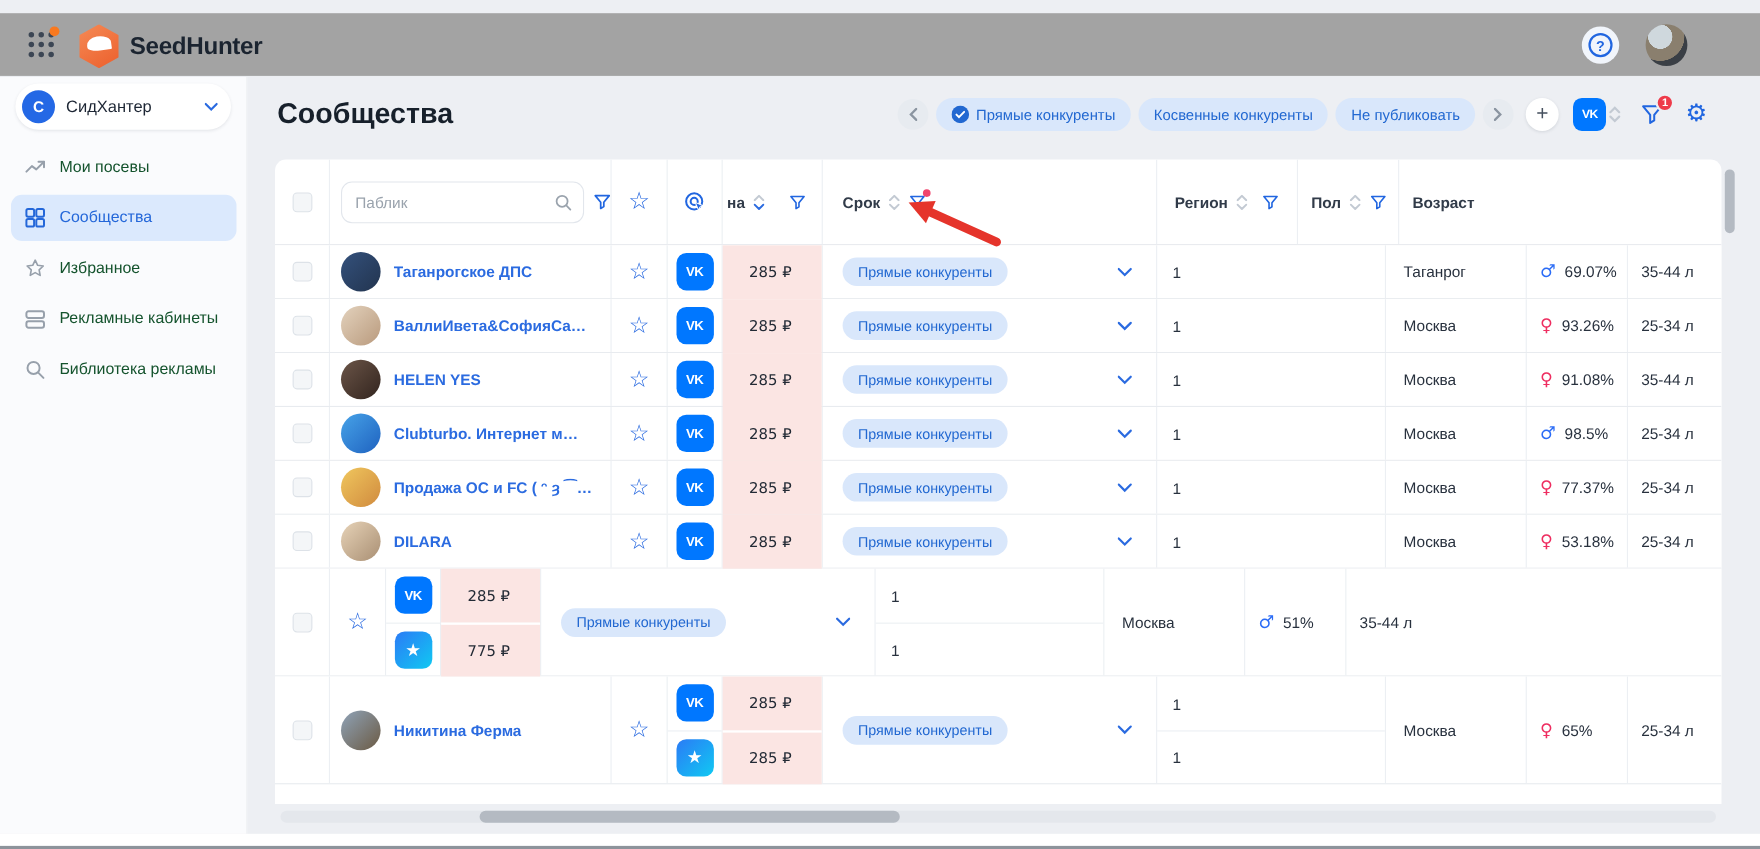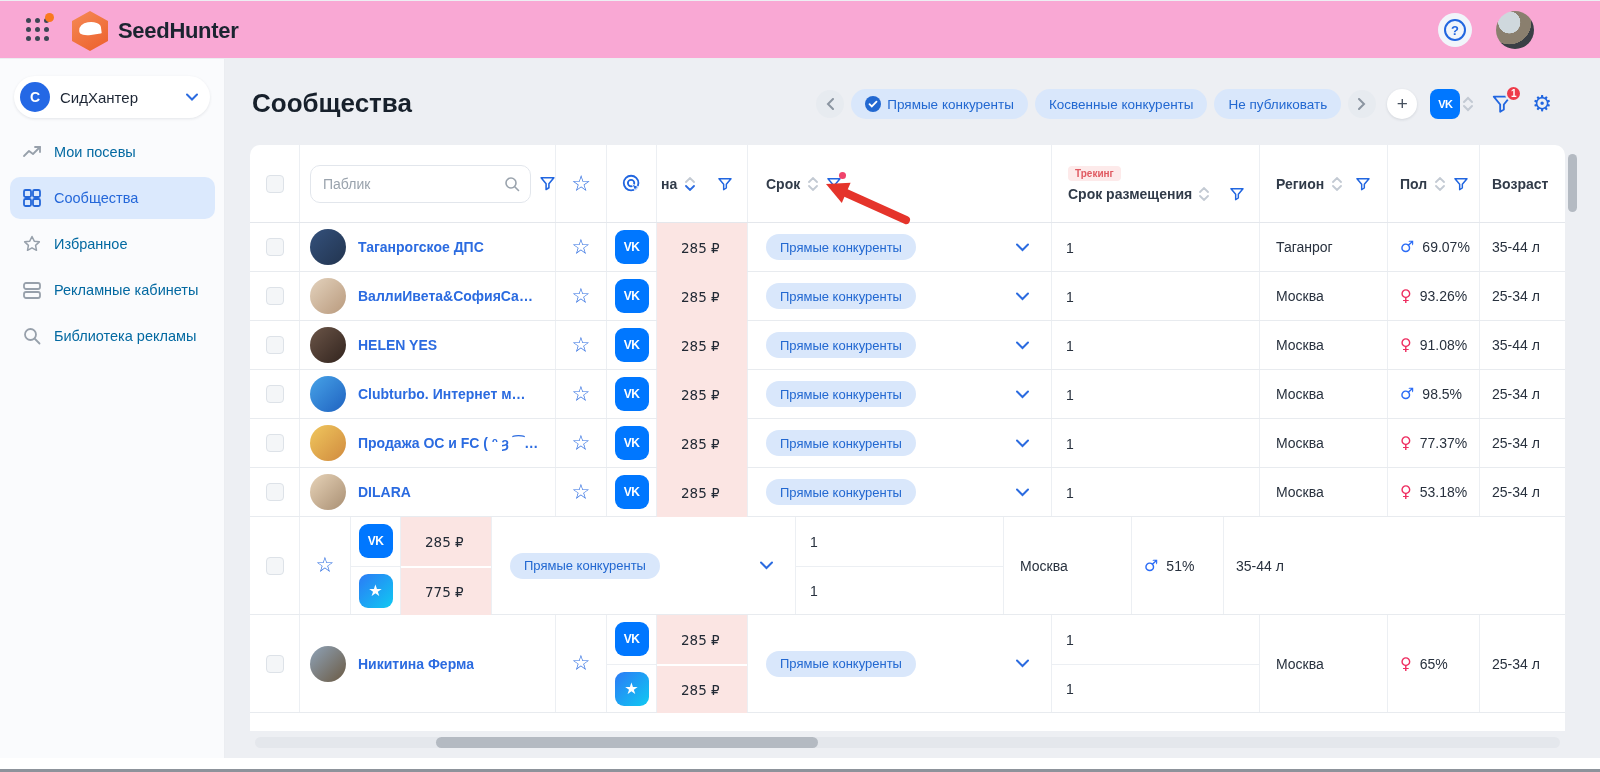--- a/index.html
+++ b/index.html
@@ -3,42 +3,42 @@
 <meta charset="utf-8">
 <style>
   * { margin:0; padding:0; box-sizing:border-box; }
   html,body { width:1600px; height:772px; overflow:hidden; }
   body {
     position:relative;
     font-family:"Liberation Sans","DejaVu Sans",sans-serif;
     background:#edeff3; color:#28313e;
   }
   
-  .topbar { position:absolute; left:0; top:1px; width:1600px; height:58px; background:#f9a8d4; border-bottom:1px solid #eceef2; z-index:30; }
+  .topbar { position:absolute; left:0; top:12px; width:1600px; height:58px; background:#a3a3a3; border-bottom:1px solid #eceef2; z-index:30; }
   .apps { position:absolute; left:26px; top:17px; width:24px; height:24px; display:grid; grid-template-columns:repeat(3,6px); grid-template-rows:repeat(3,6px); gap:3px; cursor:pointer; }
   .apps i { width:5px; height:5px; border-radius:50%; background:#3c4654; }
   .apps .odot { position:absolute; right:-4px; top:-5px; width:9px; height:9px; border-radius:50%; background:#f9791f; }
   .brand { position:absolute; left:72px; top:10px; display:flex; align-items:center; gap:10px; }
   .logo-hex { width:36px; height:40px; background:linear-gradient(145deg,#f58a55,#ec5f2c);
     clip-path:polygon(50% 0,100% 25%,100% 75%,50% 100%,0 75%,0 25%); position:relative; }
   .logo-hex::after { content:""; position:absolute; left:7px; top:11px; width:22px; height:13px; background:#fff;
     border-radius:80% 100% 10% 90%/100% 90% 10% 60%; transform:rotate(-8deg); }
   .brand-name { font-size:22px; font-weight:700; color:#1b2430; letter-spacing:-0.3px; }
   .help-btn { position:absolute; right:128px; top:12px; width:34px; height:34px; border-radius:50%; background:#f1f5fb; display:flex; align-items:center; justify-content:center; cursor:pointer; }
   .help-ring { width:22px; height:22px; border:2px solid #2166e0; border-radius:50%; color:#2166e0; font-size:13px; font-weight:700; display:flex; align-items:center; justify-content:center; }
   .avatar-top { position:absolute; right:66px; top:10px; width:38px; height:38px; border-radius:50%;
     background:radial-gradient(circle at 35% 30%,#cfd8dd 0 30%,#8a7f6e 31% 60%,#3a3f45 61%); cursor:pointer; }
   
   .sidebar { position:absolute; left:0; top:58px; width:225px; height:700px; background:#fafbfd; border-right:1px solid #ebedf1; z-index:20; }
   .workspace { position:absolute; left:14px; top:18px; width:196px; height:42px; background:#fff; border-radius:21px;
     box-shadow:0 1px 3px rgba(25,39,60,.10); display:flex; align-items:center; padding:0 12px 0 6px; cursor:pointer; }
   .ws-circle { width:30px; height:30px; border-radius:50%; background:#2468e5; color:#fff; font-size:14px; font-weight:700; display:flex; align-items:center; justify-content:center; }
   .ws-name { margin-left:10px; font-size:15px; font-weight:500; color:#1d2634; flex:1; }
   .side-nav { position:absolute; left:0; top:72px; width:225px; display:flex; flex-direction:column; gap:2px; }
-  .side-item { display:flex; align-items:center; gap:12px; height:42px; margin:1px 10px; padding:0 12px; border-radius:10px; cursor:pointer; font-size:14.5px; font-weight:500; color:#0369a1; }
+  .side-item { display:flex; align-items:center; gap:12px; height:42px; margin:1px 10px; padding:0 12px; border-radius:10px; cursor:pointer; font-size:14.5px; font-weight:500; color:#14532d; }
   .side-item .side-icon { width:20px; height:20px; display:flex; align-items:center; justify-content:center; color:#97a0ab; font-size:18px; }
   .side-item.active { background:#dbe9fd; color:#2467d9; }
   .side-item.active .side-icon { color:#2467d9; }
   .collapse-btn { position:absolute; left:18px; top:647px; width:34px; height:34px; border-radius:50%; background:#fff;
     box-shadow:0 2px 6px rgba(25,39,60,.18); display:flex; align-items:center; justify-content:center; cursor:pointer; }
   
   .page-title { position:absolute; left:252px; top:88px; font-size:26px; font-weight:700; color:#17202b; z-index:10; }
   
   .toolbar { position:absolute; right:48px; top:82px; height:44px; display:flex; align-items:center; gap:7px; z-index:25; }
   .nav-circle { width:28px; height:28px; border-radius:50%; background:#e7ebf0; display:flex; align-items:center; justify-content:center; cursor:pointer; }
@@ -297,39 +297,20 @@
             <path d="M1 1l4 4 4-4" fill="none" stroke="#c3cad3" stroke-width="1.8" stroke-linecap="round"></path>
           </svg>
       </span>
       <span class="funnel">
         <svg width="16" height="16" viewBox="0 0 24 24">
             <path d="M3 4h18l-7 8.5V18l-4 2.5v-8L3 4z" fill="none" stroke="#2166e0" stroke-width="2.2" stroke-linejoin="round"></path>
           </svg>
         <span class="red-dot"></span>
       </span>
     </div>
-    <div class="hcell c-term">
-      <span class="track-badge">Трекинг</span>
-      <div class="hrow">
-        <span>Срок размещения</span>
-        <span class="sort">
-          <svg width="10" height="6" viewBox="0 0 10 6">
-              <path d="M1 5l4-4 4 4" fill="none" stroke="#c3cad3" stroke-width="1.8" stroke-linecap="round"></path>
-            </svg>
-          <svg width="10" height="6" viewBox="0 0 10 6">
-              <path d="M1 1l4 4 4-4" fill="none" stroke="#c3cad3" stroke-width="1.8" stroke-linecap="round"></path>
-            </svg>
-        </span>
-        <span class="funnel">
-          <svg width="16" height="16" viewBox="0 0 24 24">
-              <path d="M3 4h18l-7 8.5V18l-4 2.5v-8L3 4z" fill="none" stroke="#2166e0" stroke-width="2.2" stroke-linejoin="round"></path>
-            </svg>
-        </span>
-      </div>
-    </div>
     <div class="hcell c-region">
       <span>Регион</span>
       <span class="sort">
         <svg width="10" height="6" viewBox="0 0 10 6">
             <path d="M1 5l4-4 4 4" fill="none" stroke="#c3cad3" stroke-width="1.8" stroke-linecap="round"></path>
           </svg>
         <svg width="10" height="6" viewBox="0 0 10 6">
             <path d="M1 1l4 4 4-4" fill="none" stroke="#c3cad3" stroke-width="1.8" stroke-linecap="round"></path>
           </svg>
       </span>

